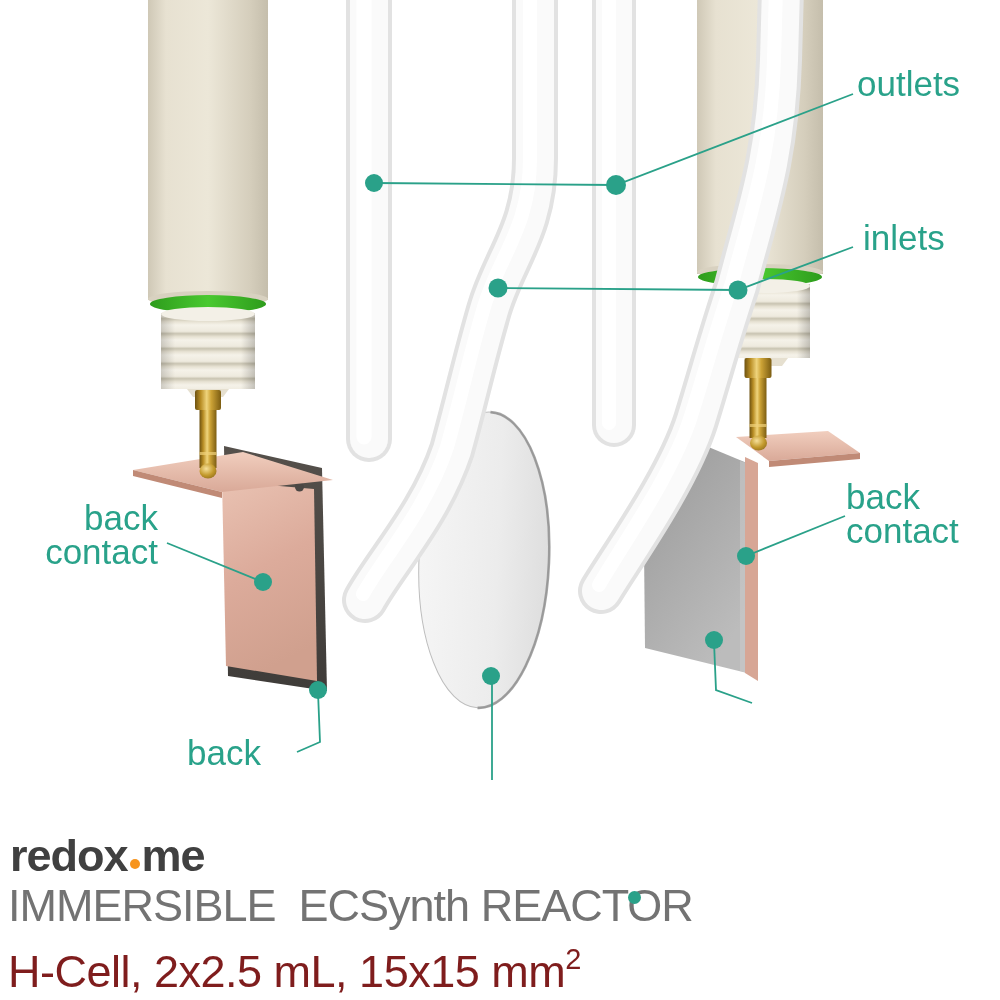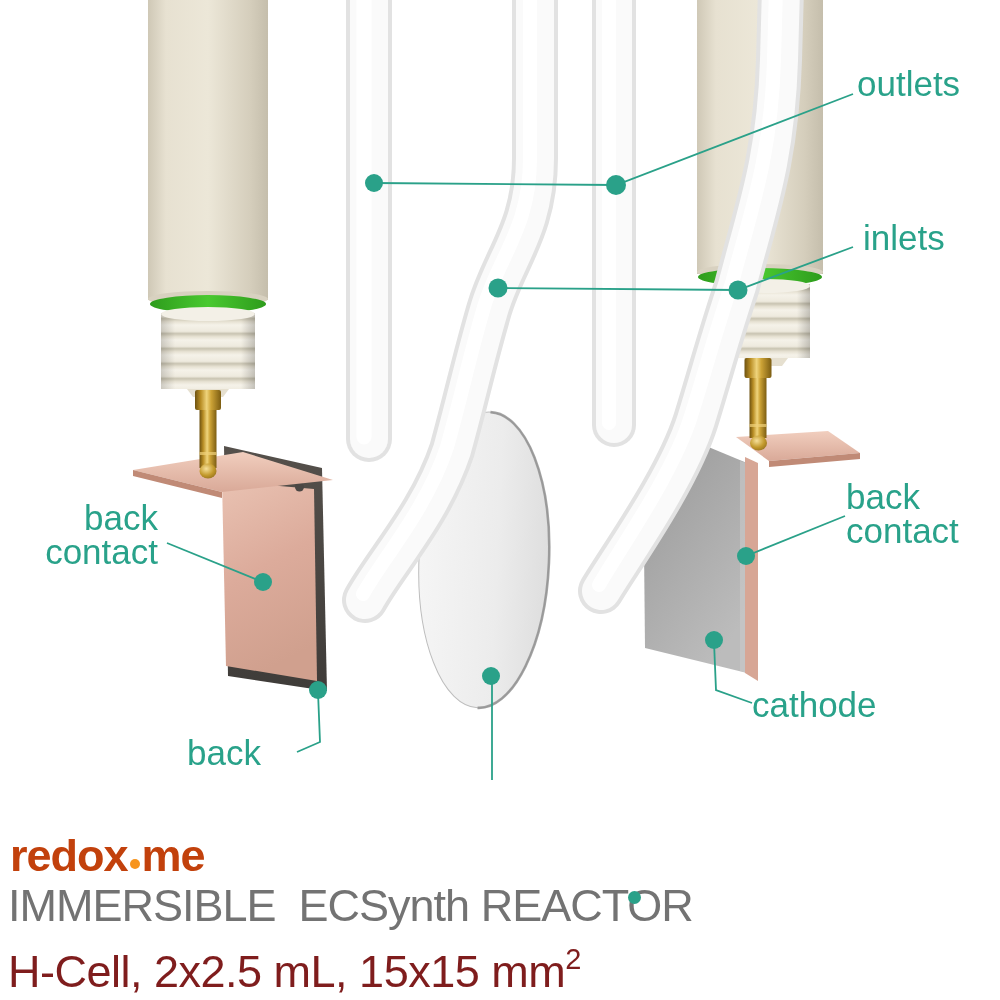--- a/index.html
+++ b/index.html
@@ -10,21 +10,21 @@
   .diagram-svg{position:absolute;left:0;top:0;}
   .lbl{
     position:absolute;color:#29a28a;font-size:35px;line-height:34px;
     white-space:nowrap;z-index:5;
   }
   .lbl.wrap{white-space:normal;}
   .lbl.right{text-align:right;}
   .footer{position:absolute;left:0;top:0;width:100%;z-index:6;}
   .brand{
     position:absolute;left:10px;top:833px;font-size:45px;line-height:46px;
-    font-weight:700;color:#c2410c;letter-spacing:-1px;
+    font-weight:700;color:#404040;letter-spacing:-1px;
   }
   .brand-dot{
     display:inline-block;width:10px;height:10px;border-radius:50%;
     background:#f7941d;margin:0 2px 2px 2px;
   }
   .product-title{
     position:absolute;left:8px;top:880px;font-size:45px;line-height:52px;
     color:#737373;letter-spacing:-1px;white-space:pre;
   }
   .title-accent-dot{
@@ -210,21 +210,20 @@
       <circle cx="714" cy="640" r="9"></circle>
       <circle cx="491" cy="676" r="9"></circle>
     </g>
   </svg>
 
   <div class="lbl" style="left:857px;top:67px;">outlets</div>
   <div class="lbl" style="left:855px;top:221px;margin-left:8px;">inlets</div>
   <div class="lbl wrap right" style="left:0px;top:501px;width:158px;">back contact</div>
   <div class="lbl wrap" style="left:846px;top:480px;width:150px;">back contact</div>
   <div class="lbl" style="left:187px;top:736px;">back</div>
-  <div class="lbl" style="left:752px;top:688px;">cathode</div>
 
   <div class="footer">
     <div class="brand">
       <span>redox</span><span class="brand-dot"></span><span>me</span>
     </div>
     <div class="product-title">IMMERSIBLE  ECSynth REACTOR</div>
     <span class="title-accent-dot"></span>
     <div class="product-subtitle"><span>H-Cell, 2x2.5 mL, 15x15 mm</span><sup>2</sup></div>
   </div>
 

